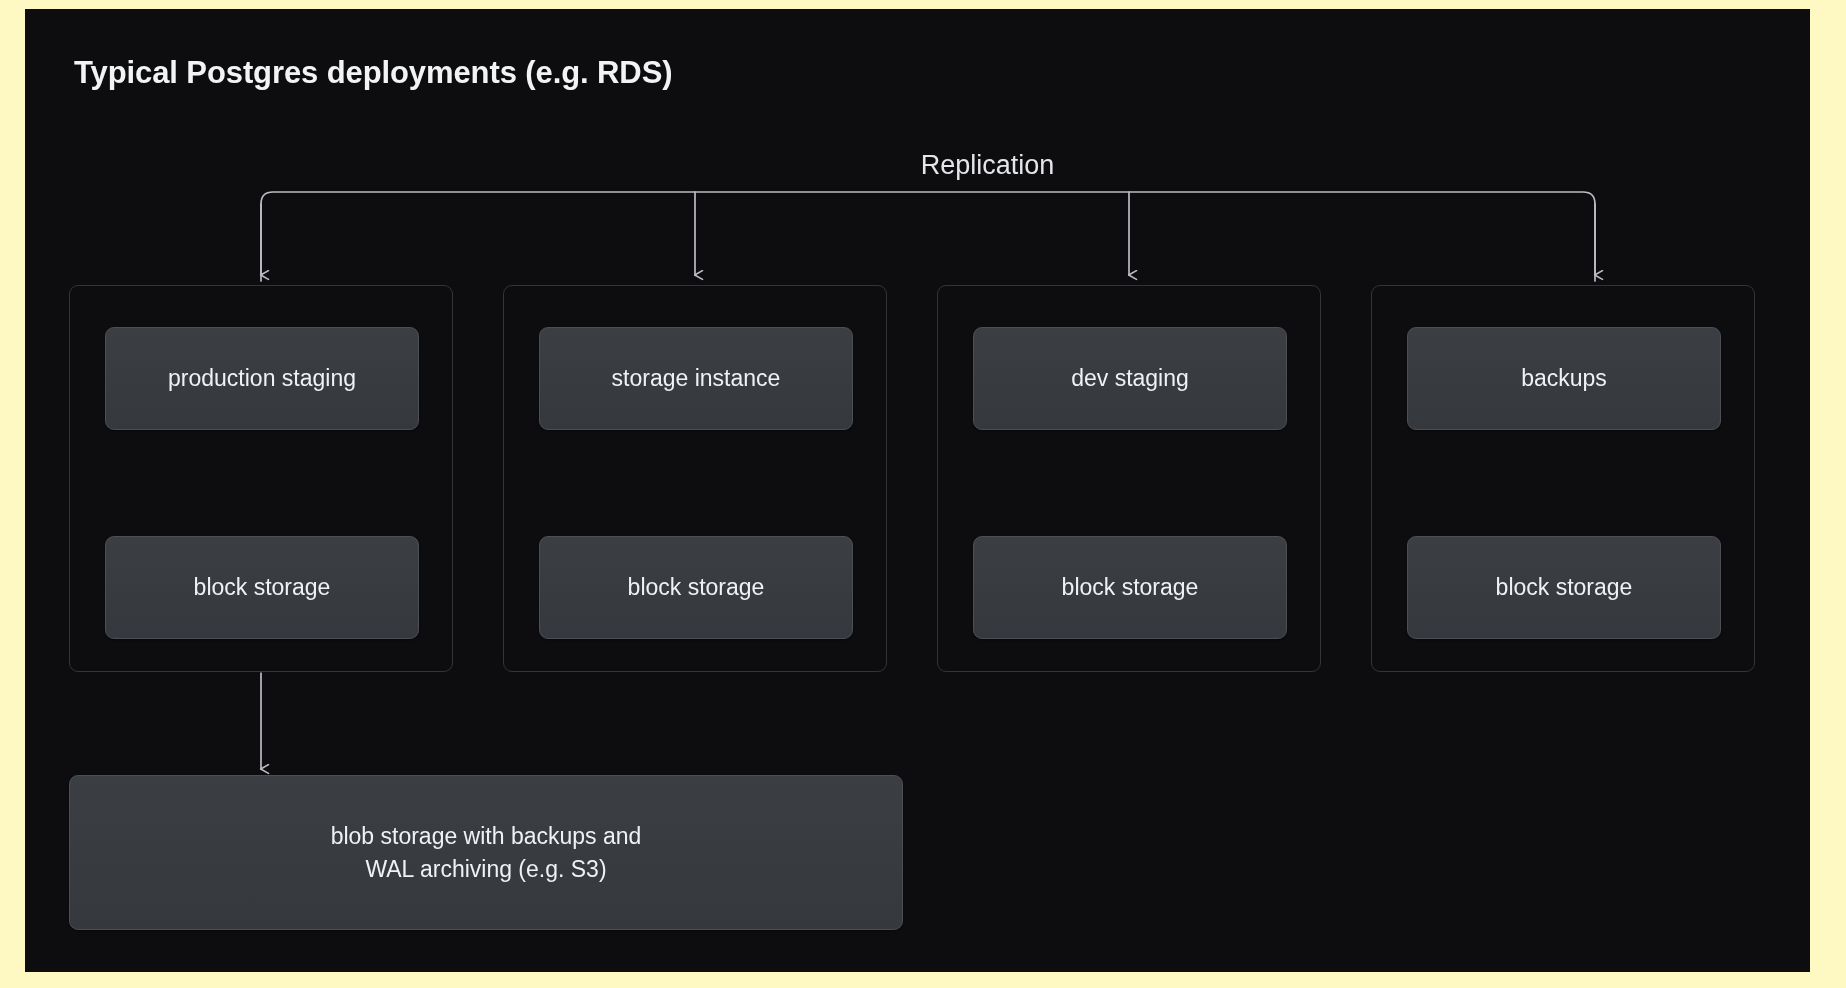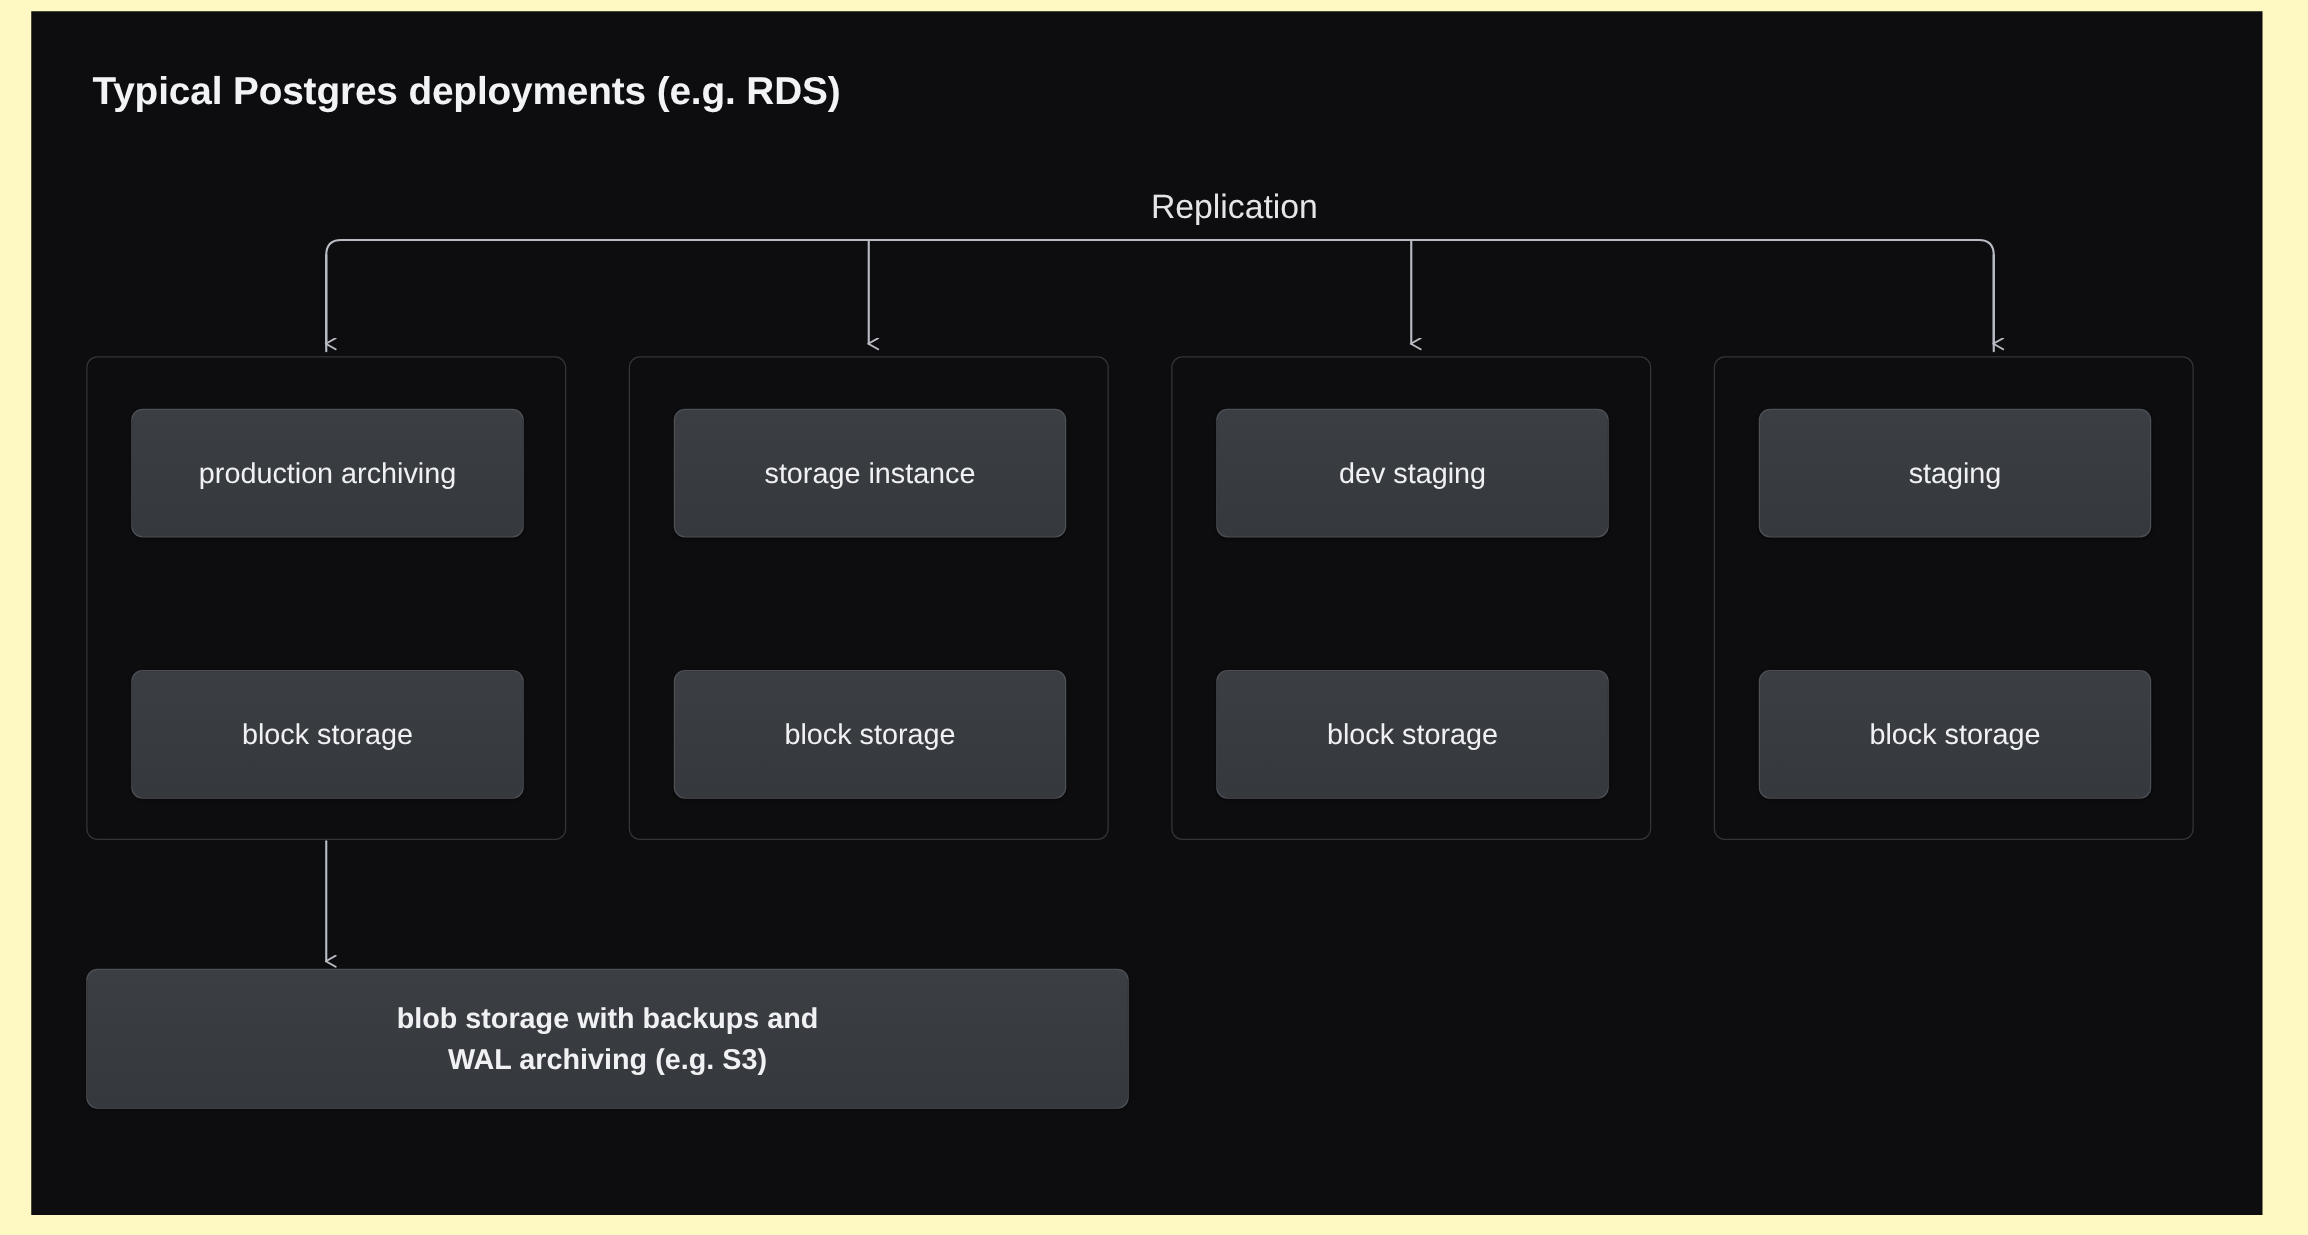--- a/index.html
+++ b/index.html
@@ -110,30 +110,29 @@
   }
   .node-instance { top: 41px; }
   .node-storage  { top: 250px; }
 
   
   #blob-storage-box {
     position: absolute;
     left: 44px;
     top: 766px;
     width: 834px;
-    height: 112px;
+    height: 155px;
     border: 1px solid #4c4f55;
     border-radius: 9px;
     background: linear-gradient(180deg, #3b3e43 0%, #35383d 100%);
     box-sizing: border-box;
     display: flex;
     align-items: center;
     justify-content: center;
     box-shadow: 0 1px 2px rgba(0,0,0,0.45);
-    font-weight: bold;
   }
   #blob-storage-box .node-label {
     font-size: 23px;
     color: #f0f1f3;
     text-align: center;
     line-height: 1.42;
     white-space: pre-line;
   }
 </style>
 </head>
@@ -172,21 +171,21 @@
         <line x1="670" y1="432" x2="670" y2="516" marker-start="url(#arrow-up)" marker-end="url(#arrow-down)"></line>
         <line x1="1104" y1="432" x2="1104" y2="516" marker-start="url(#arrow-up)" marker-end="url(#arrow-down)"></line>
         <line x1="1538" y1="432" x2="1538" y2="516" marker-start="url(#arrow-up)" marker-end="url(#arrow-down)"></line>
 
         <line x1="236" y1="664" x2="236" y2="760" marker-end="url(#arrow-down)"></line>
       </g>
     </svg>
 
     <div class="group-panel" id="group-0">
       <div class="node-box node-instance">
-        <span class="node-label">production archiving</span>
+        <span class="node-label">production staging</span>
       </div>
       <div class="node-box node-storage">
         <span class="node-label">block storage</span>
       </div>
     </div>
 
     <div class="group-panel" id="group-1">
       <div class="node-box node-instance">
         <span class="node-label">storage instance</span>
       </div>
@@ -199,21 +198,21 @@
       <div class="node-box node-instance">
         <span class="node-label">dev staging</span>
       </div>
       <div class="node-box node-storage">
         <span class="node-label">block storage</span>
       </div>
     </div>
 
     <div class="group-panel" id="group-3">
       <div class="node-box node-instance">
-        <span class="node-label">staging</span>
+        <span class="node-label">backups</span>
       </div>
       <div class="node-box node-storage">
         <span class="node-label">block storage</span>
       </div>
     </div>
 
     <div id="blob-storage-box">
       <span class="node-label">blob storage with backups and
 WAL archiving (e.g. S3)</span>
     </div>

